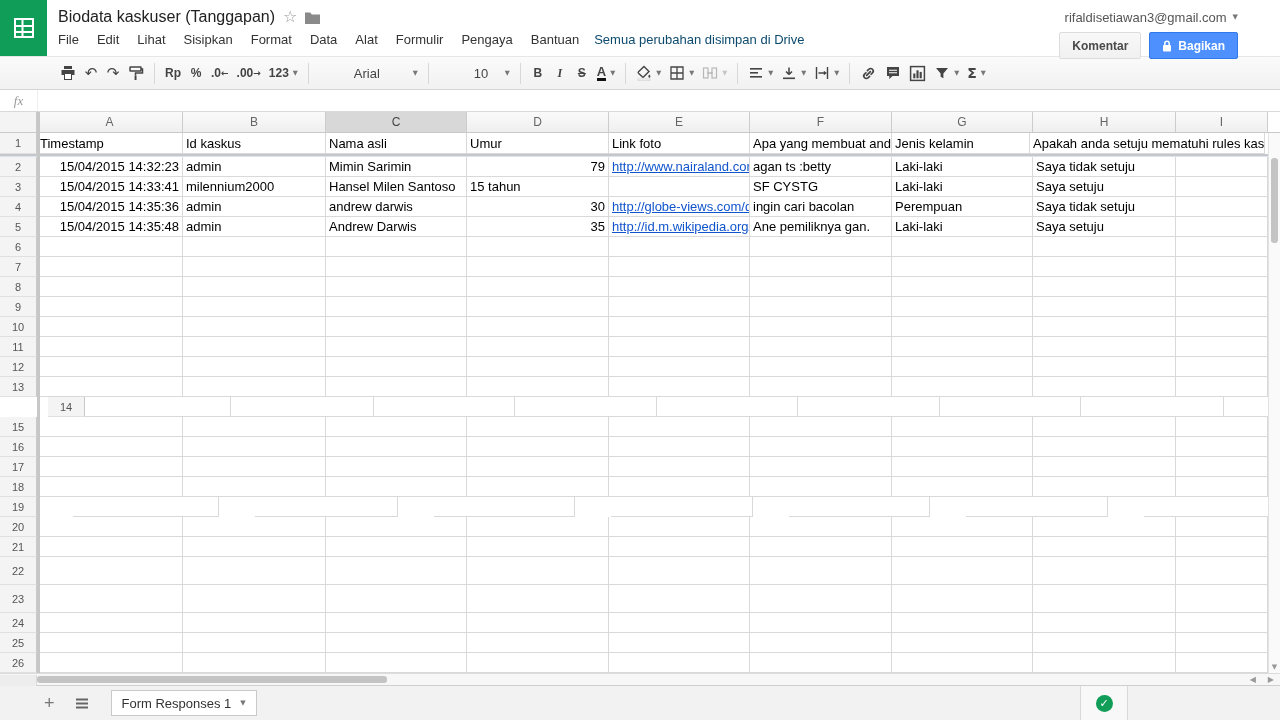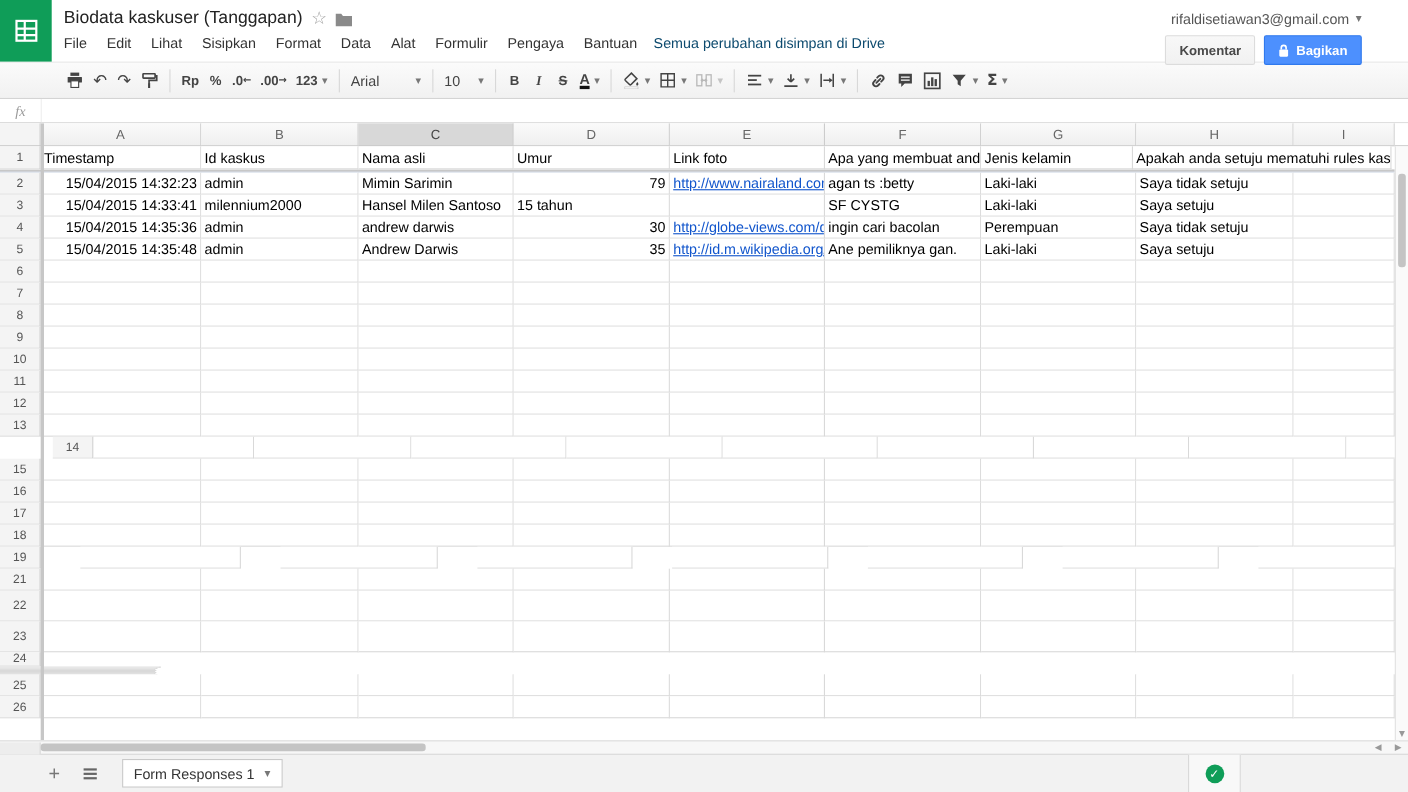--- a/index.html
+++ b/index.html
@@ -31,21 +31,21 @@
 
   
   .toolbar{height:34px;background:linear-gradient(#fbfbfb,#f1f1f1);
            border-top:1px solid #e7e7e7;border-bottom:1px solid #d4d4d4;
            display:flex;align-items:center;padding-left:56px;}
   .tb-btn{height:24px;min-width:22px;display:flex;align-items:center;justify-content:center;
           border-radius:2px;color:#444;font-size:13px;padding:0 4px;cursor:default;white-space:nowrap;}
   .tb-label{font-weight:bold;font-size:12px;color:#444;}
   .tb-sep{width:1px;height:21px;background:#d8d8d8;margin:0 6px;flex:none;}
   .tb-caret{font-size:6.5px;color:#777;margin-left:4px;font-family:"DejaVu Sans",sans-serif;}
-  .tb-dd{display:flex;align-items:center;justify-content:space-between;}
+  .tb-dd{display:flex;align-items:center;justify-content:space-between;margin-left:35px;}
   .dd-font{width:72px;}
   .dd-size{width:44px;}
   .tb-disabled{opacity:.38;}
   .glyph{font-family:"DejaVu Sans",sans-serif;font-size:15px;color:#444;}
   .small-arrow{font-size:9px;vertical-align:-2px;font-family:"DejaVu Sans",sans-serif;}
   .bold-b{font-weight:bold;}
   .italic-i{font-style:italic;font-family:"Liberation Serif",serif;font-weight:bold;}
   .strike-s{text-decoration:line-through;font-weight:bold;}
   .color-a{font-weight:bold;border-bottom:3px solid #111;line-height:1;padding-bottom:0px;}
 
@@ -544,20 +544,32 @@
         <div class="cell" style="width: 146px;"></div>
         <div class="cell" style="width: 143px;"></div>
         <div class="cell" style="width: 141px;"></div>
         <div class="cell" style="width: 142px;"></div>
         <div class="cell" style="width: 141px;"></div>
         <div class="cell" style="width: 142px;"></div>
         <div class="cell" style="width: 141px;"></div>
         <div class="cell" style="width: 143px;"></div>
         <div class="cell" style="width: 92px;"></div>
       </div>
+      <div class="grid-row" style="height: 20px;">
+        <div class="row-num">20</div>
+        <div class="cell" style="width: 146px;"></div>
+        <div class="cell" style="width: 143px;"></div>
+        <div class="cell" style="width: 141px;"></div>
+        <div class="cell" style="width: 142px;"></div>
+        <div class="cell" style="width: 141px;"></div>
+        <div class="cell" style="width: 142px;"></div>
+        <div class="cell" style="width: 141px;"></div>
+        <div class="cell" style="width: 143px;"></div>
+        <div class="cell" style="width: 92px;"></div>
+      </div>
       <div class="grid-row" style="height: 20px; text-align: right;">
         <div class="row-num">21</div>
         <div class="cell" style="width: 146px;"></div>
         <div class="cell" style="width: 143px;"></div>
         <div class="cell" style="width: 141px;"></div>
         <div class="cell" style="width: 142px;"></div>
         <div class="cell" style="width: 141px;"></div>
         <div class="cell" style="width: 142px;"></div>
         <div class="cell" style="width: 141px;"></div>
         <div class="cell" style="width: 143px;"></div>
@@ -580,21 +592,21 @@
         <div class="cell" style="width: 146px;"></div>
         <div class="cell" style="width: 143px;"></div>
         <div class="cell" style="width: 141px;"></div>
         <div class="cell" style="width: 142px;"></div>
         <div class="cell" style="width: 141px;"></div>
         <div class="cell" style="width: 142px;"></div>
         <div class="cell" style="width: 141px;"></div>
         <div class="cell" style="width: 143px;"></div>
         <div class="cell" style="width: 92px;"></div>
       </div>
-      <div class="grid-row" style="height: 20px; flex-direction: column;">
+      <div class="grid-row" style="height: 20px;">
         <div class="row-num">24</div>
         <div class="cell" style="width: 146px;"></div>
         <div class="cell" style="width: 143px;"></div>
         <div class="cell" style="width: 141px;"></div>
         <div class="cell" style="width: 142px;"></div>
         <div class="cell" style="width: 141px;"></div>
         <div class="cell" style="width: 142px;"></div>
         <div class="cell" style="width: 141px;"></div>
         <div class="cell" style="width: 143px;"></div>
         <div class="cell" style="width: 92px;"></div>

